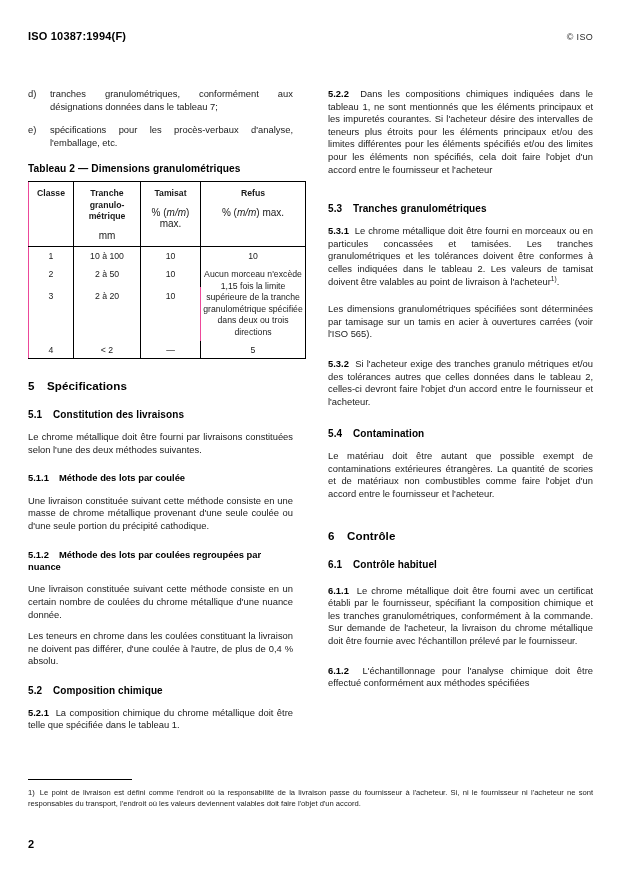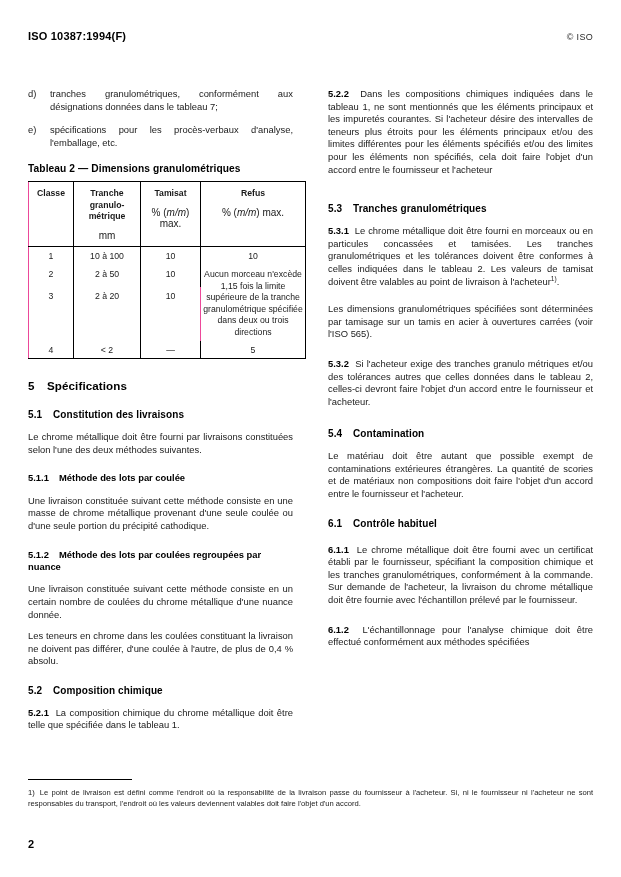--- a/index.html
+++ b/index.html
@@ -326,22 +326,25 @@
 
     <p style="margin-top:15px">Les dimensions granulométriques spécifiées sont déterminées par tamisage sur un tamis en acier à ouvertures carrées (voir l'ISO 565).</p>
 
     <p style="margin-top:17px">
       <span class="num">5.3.2</span>&nbsp;&nbsp;<span>Si l'acheteur exige des tranches granulo métriques et/ou des tolérances autres que celles données dans le tableau 2, celles-ci devront faire l'objet d'un accord entre le fournisseur et l'acheteur.</span>
     </p>
 
     <h3 class="sub" style="margin-top:20px">
       <span class="h-num">5.4</span><span>Contamination</span>
     </h3>
-    <p>Le matériau doit être autant que possible exempt de contaminations extérieures étrangères. La quantité de scories et de matériaux non compositions doit faire l'objet d'un accord entre le fournisseur et l'acheteur.</p>
-
+    <p>Le matériau doit être autant que possible exempt de contaminations extérieures étrangères. La quantité de scories et de matériaux non combustibles comme faire l'objet d'un accord entre le fournisseur et l'acheteur.</p>
+
+    <h2 class="sec" style="margin-top:28px">
+      <span class="h-num">6</span><span>Contrôle</span>
+    </h2>
 
     <h3 class="sub">
       <span class="h-num">6.1</span><span>Contrôle habituel</span>
     </h3>
 
     <p style="margin-top:15px">
       <span class="num">6.1.1</span>&nbsp;&nbsp;<span>Le chrome métallique doit être fourni avec un certificat établi par le fournisseur, spécifiant la composition chimique et les tranches granulométriques, conformément à la commande. Sur demande de l'acheteur, la livraison du chrome métallique doit être fournie avec l'échantillon prélevé par le fournisseur.</span>
     </p>
 
     <p class="last" style="margin-top:17px">

